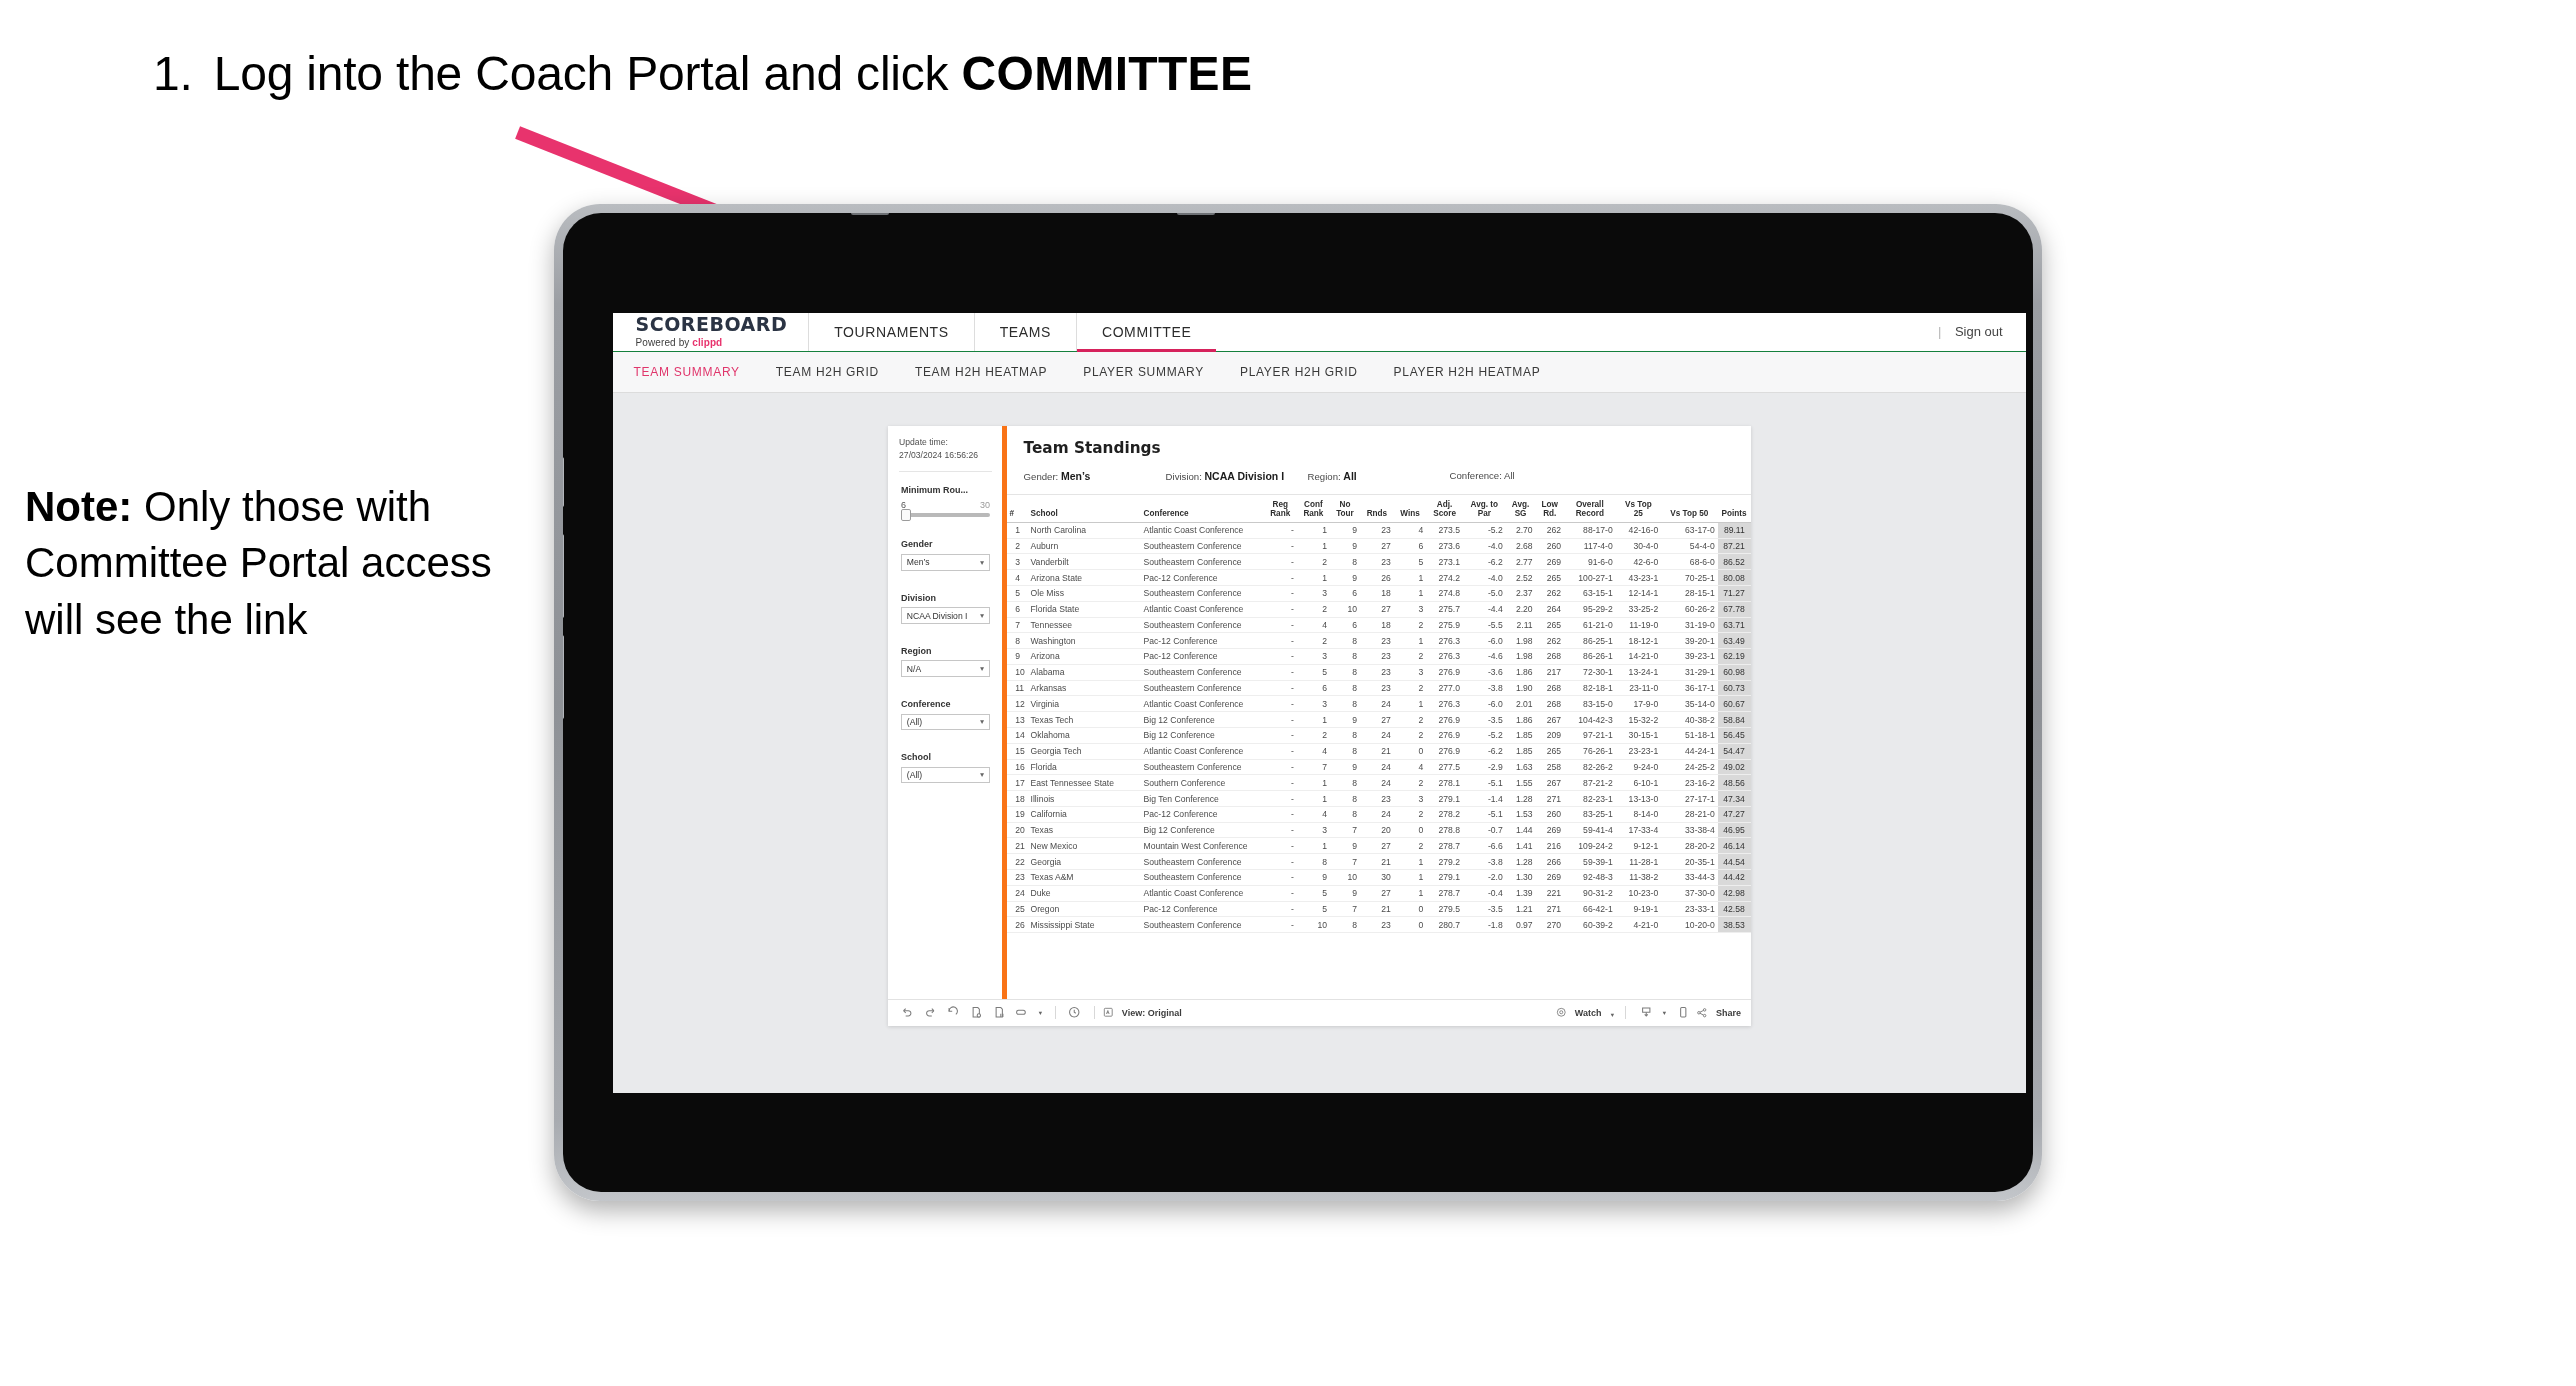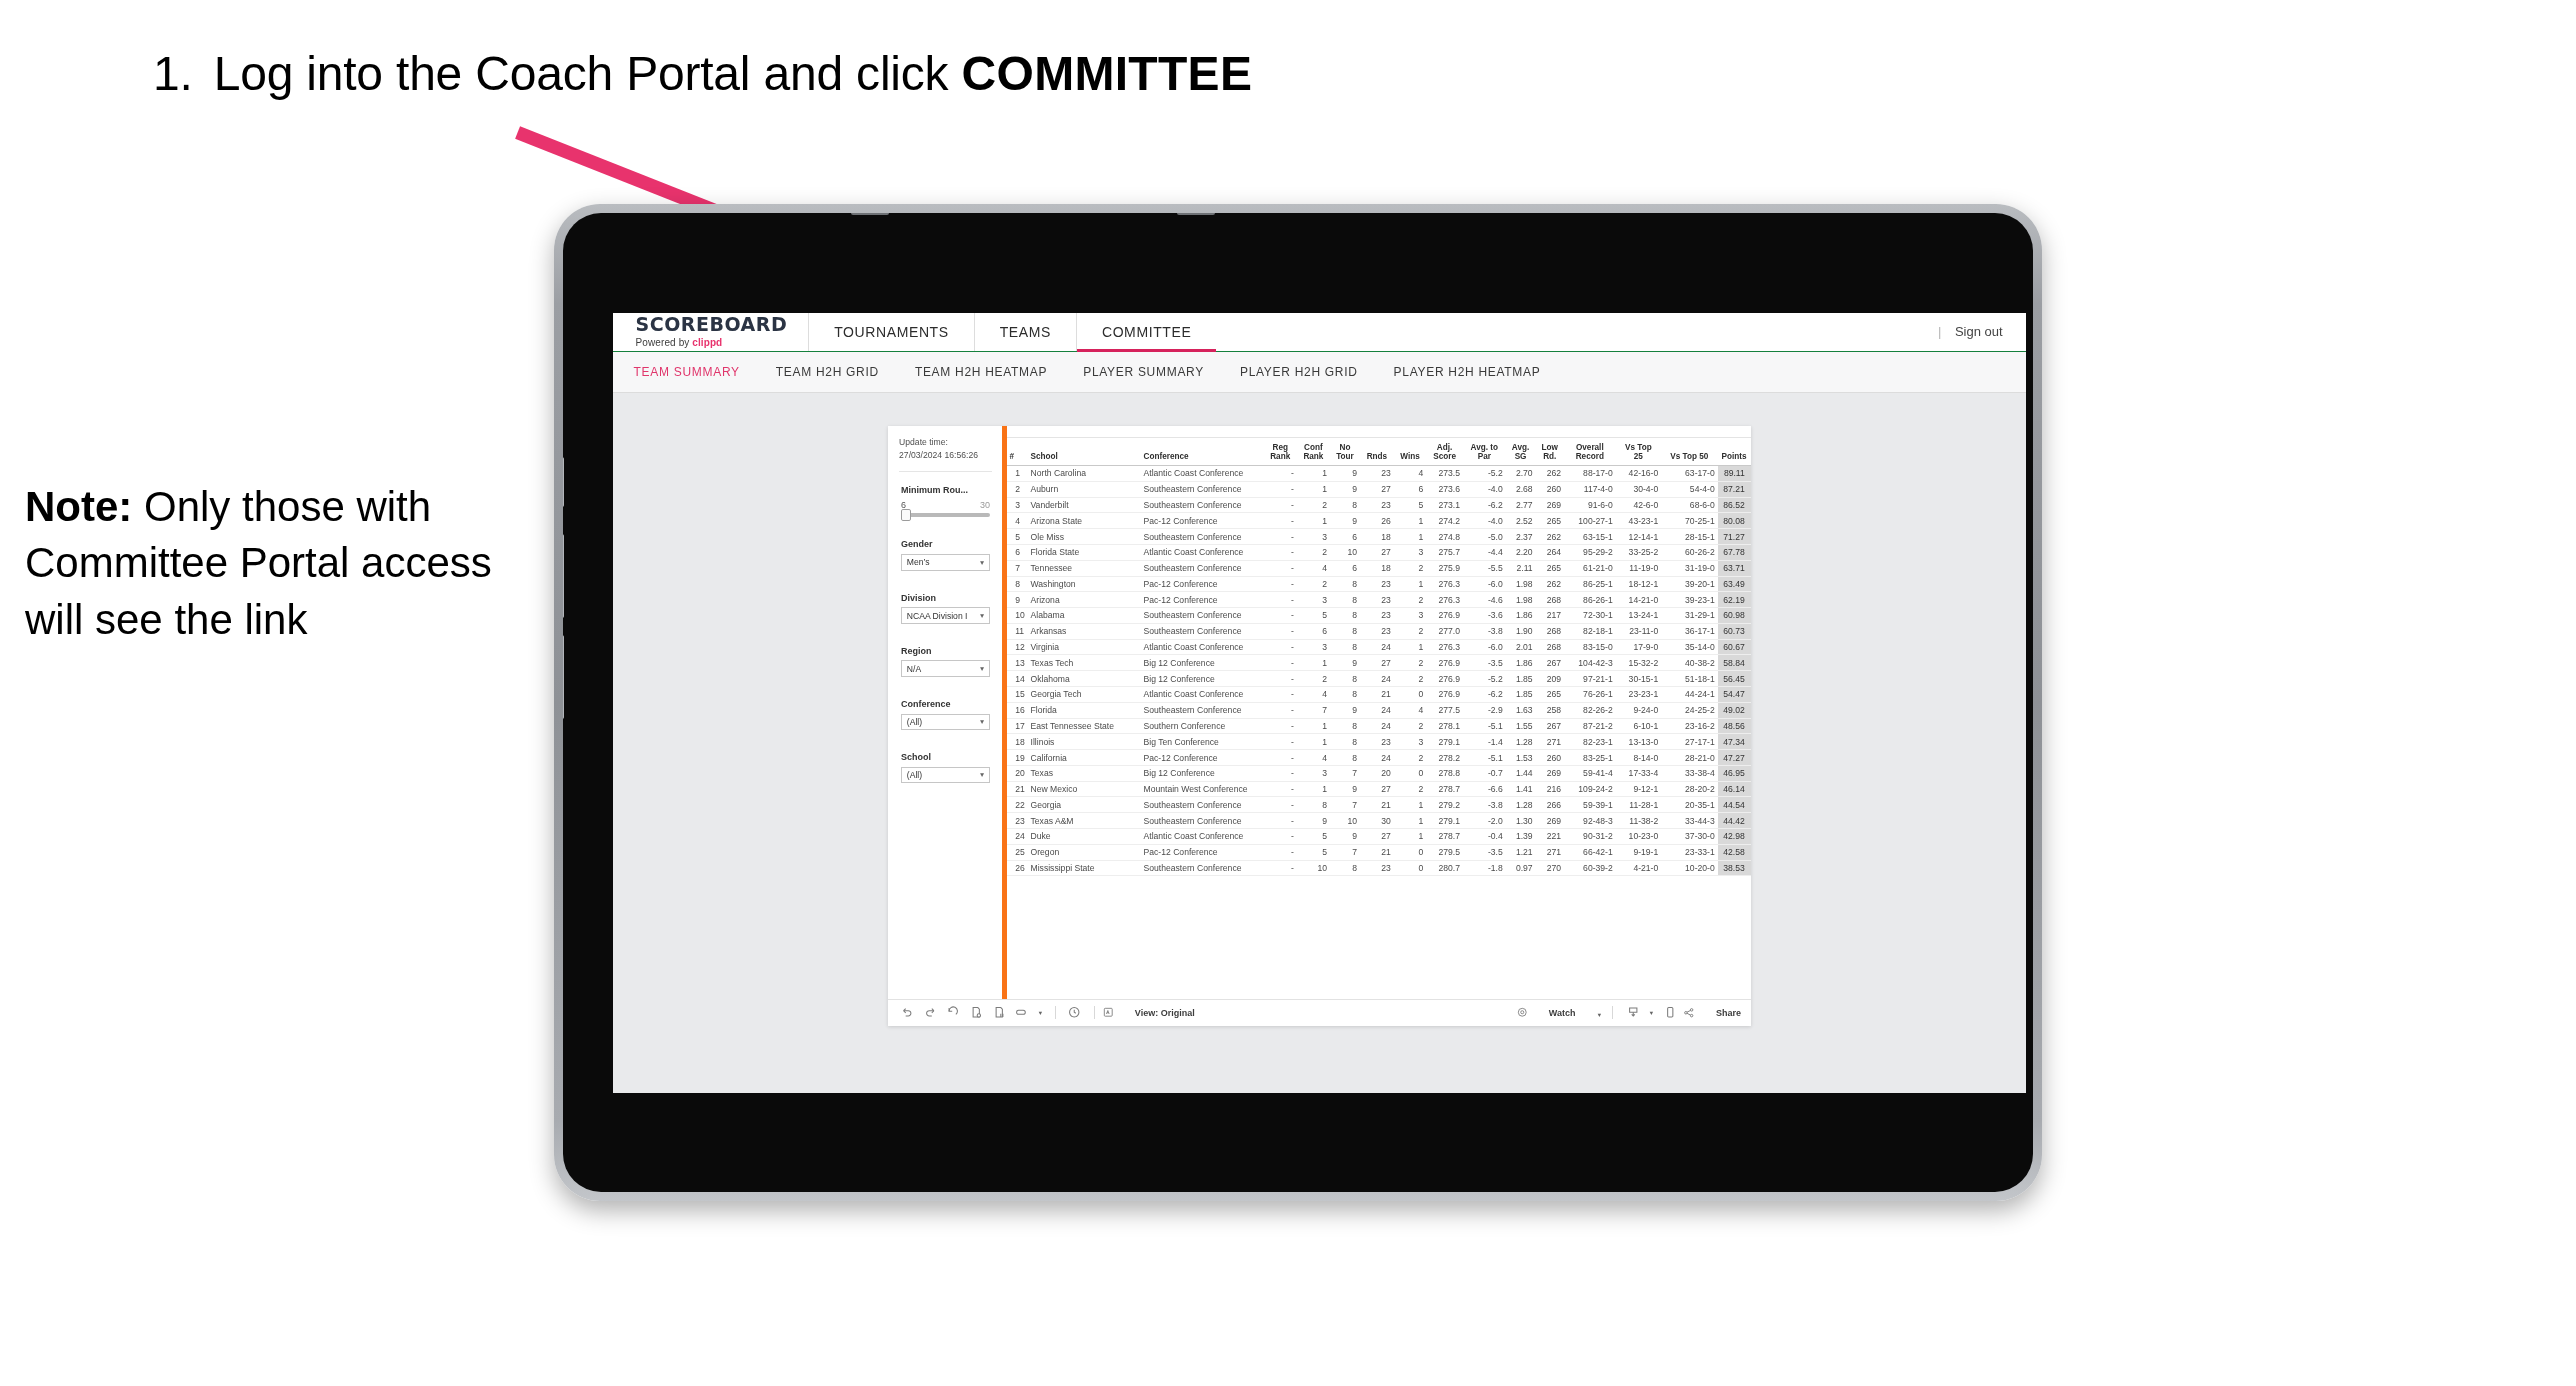--- a/index.html
+++ b/index.html
@@ -162,21 +162,21 @@
   th.c-pts { background: #fff; }
 
   
   #viz-toolbar {
     height: 27px; border-top: 1px solid #e2e2e2; display: flex; align-items: center;
     padding: 0 9.6px; gap: 1.9px; font-size: 9px; color: #4a4a4a; background: #fff;
   }
   .tb-icon { width: 21px; height: 19px; display: flex; align-items: center; justify-content: center;
              color: #7b7b7b; font-size: 11.5px; cursor: pointer; }
   .tb-sep { width: 1px; height: 12.5px; background: #d8d8d8; margin: 0 6.7px; }
-  .tb-txt { display: flex; align-items: flex-end; gap: 21px; cursor: pointer; color: #3d3d3d; font-weight: bold; font-size: 9px; }
+  .tb-txt { display: flex; align-items: flex-end; gap: 8px; cursor: pointer; color: #3d3d3d; font-weight: bold; font-size: 9px; }
   #tb-right { margin-left: auto; display: flex; align-items: center; gap: 2.9px; }
   svg.ic { display: block; }
 </style>
 </head>
 <body>
 
 <div id="slide">
 
   <div id="slide-title">
     <span class="num">1.</span><span>Log into the Coach Portal and click </span><span class="bold">COMMITTEE</span>
@@ -285,20 +285,41 @@
                 <div class="fgroup">
                   <div class="flabel">School</div>
                   <div class="fselect">
                     <span>(All)</span>
                     <span class="caret">▼</span>
                   </div>
                 </div>
               </div>
 
               <div id="content">
+                <div id="content-head">
+                  <div id="viz-title">Team Standings</div>
+                  <div id="crumbs">
+                    <div class="crumb">
+                      <span>Gender:</span>
+                      <b>Men’s</b>
+                    </div>
+                    <div class="crumb">
+                      <span>Division:</span>
+                      <b>NCAA Division I</b>
+                    </div>
+                    <div class="crumb">
+                      <span>Region:</span>
+                      <b>All</b>
+                    </div>
+                    <div class="crumb">
+                      <span>Conference:</span>
+                      <span>All</span>
+                    </div>
+                  </div>
+                </div>
 
                 <div id="table-wrap">
                   <table id="standings">
                     <thead>
                       <tr>
                           <th class="l">#</th>
                           <th class="l">School</th>
                           <th class="l">Conference</th>
                           <th>Reg<br>Rank</th>
                           <th>Conf<br>Rank</th>

